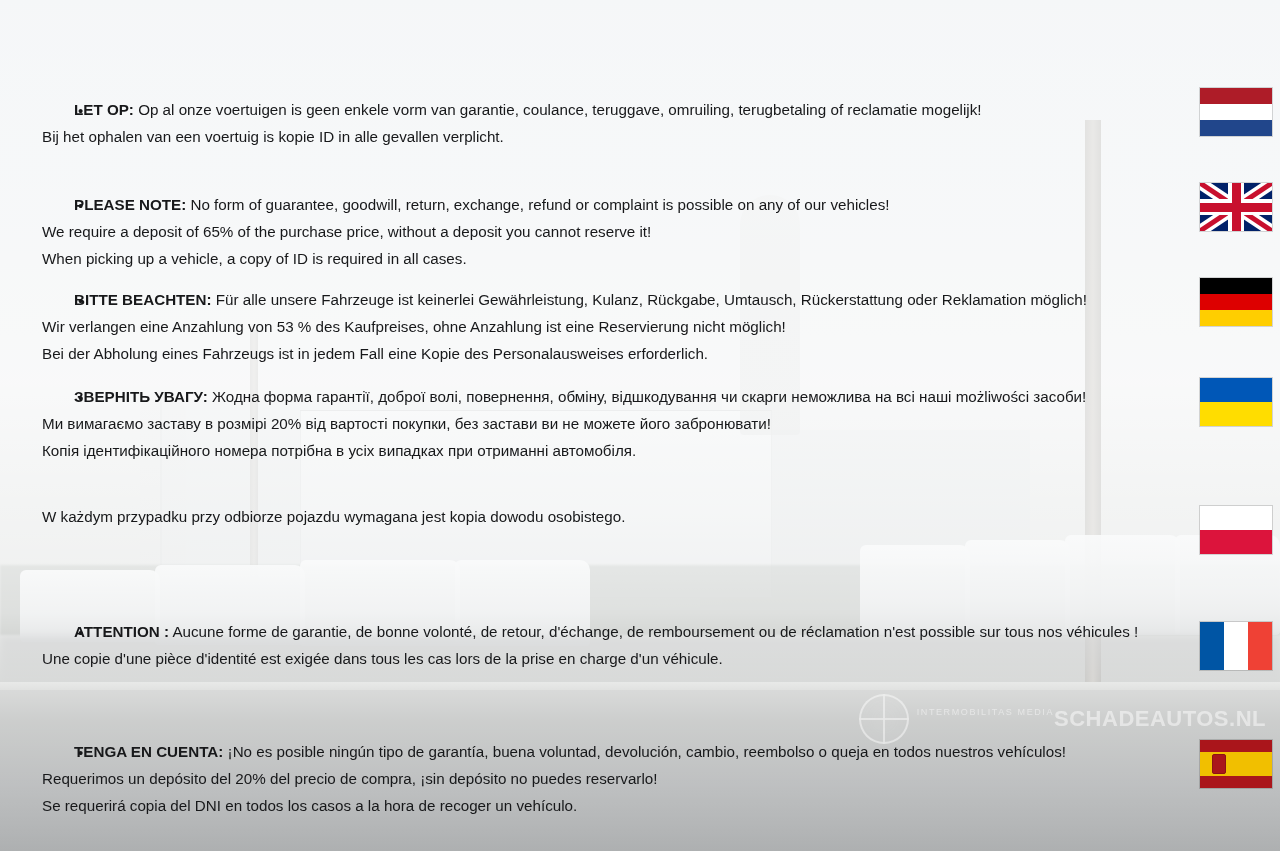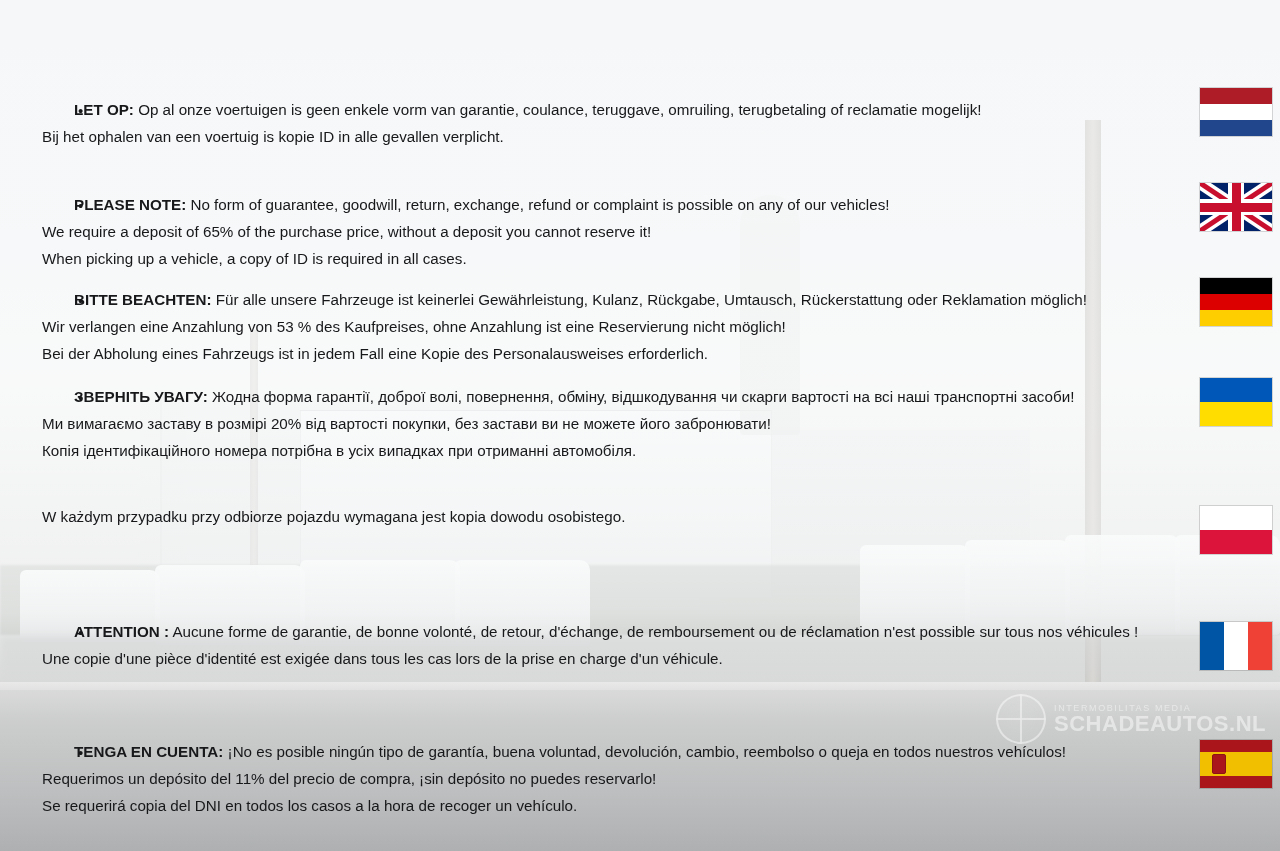--- a/index.html
+++ b/index.html
@@ -127,21 +127,21 @@
     width: 46px; height: 46px;
     border-radius: 50%;
     border: 2px solid rgba(255,255,255,.85);
     background:
       linear-gradient(to right, transparent 47%, rgba(255,255,255,.85) 47%, rgba(255,255,255,.85) 53%, transparent 53%),
       linear-gradient(to bottom, transparent 47%, rgba(255,255,255,.85) 47%, rgba(255,255,255,.85) 53%, transparent 53%),
       radial-gradient(circle, rgba(255,255,255,.18), rgba(255,255,255,.05));
   }
   .watermark .wm-text {
     display: flex;
-    flex-direction: column;
+    flex-direction: row;
     line-height: 1;
   }
   .wm-small {
     font-size: 9px;
     letter-spacing: 1.6px;
     color: rgba(255,255,255,.85);
   }
   .wm-big {
     font-size: 22px;
     font-weight: bold;
@@ -317,37 +317,37 @@
       <div class="line"><span>When picking up a vehicle, a copy of ID is required in all cases.</span></div>
     </div>
 
     <div class="block" style="top:278px">
       <div class="line line1"><span class="bullet">•</span><span class="lead">BITTE BEACHTEN:</span> <span>Für alle unsere Fahrzeuge ist keinerlei Gewährleistung, Kulanz, Rückgabe, Umtausch, Rückerstattung oder Reklamation möglich!</span></div>
       <div class="line"><span>Wir verlangen eine Anzahlung von 53 % des Kaufpreises, ohne Anzahlung ist eine Reservierung nicht möglich!</span></div>
       <div class="line"><span>Bei der Abholung eines Fahrzeugs ist in jedem Fall eine Kopie des Personalausweises erforderlich.</span></div>
     </div>
 
     <div class="block" style="top:375px">
-      <div class="line line1"><span class="bullet">•</span><span class="lead">ЗВЕРНІТЬ УВАГУ:</span> <span>Жодна форма гарантії, доброї волі, повернення, обміну, відшкодування чи скарги вартості на всі наші транспортні засоби!</span></div>
+      <div class="line line1"><span class="bullet">•</span><span class="lead">ЗВЕРНІТЬ УВАГУ:</span> <span>Жодна форма гарантії, доброї волі, повернення, обміну, відшкодування чи скарги неможлива на всі наші możliwości засоби!</span></div>
       <div class="line"><span>Ми вимагаємо заставу в розмірі 20% від вартості покупки, без застави ви не можете його забронювати!</span></div>
       <div class="line"><span>Копія ідентифікаційного номера потрібна в усіх випадках при отриманні автомобіля.</span></div>
     </div>
 
     <div class="block" style="top:495px">
       <div class="line"><span>W każdym przypadku przy odbiorze pojazdu wymagana jest kopia dowodu osobistego.</span></div>
     </div>
 
     <div class="block" style="top:610px">
       <div class="line line1"><span class="bullet">•</span><span class="lead">ATTENTION :</span> <span>Aucune forme de garantie, de bonne volonté, de retour, d'échange, de remboursement ou de réclamation n'est possible sur tous nos véhicules !</span></div>
       <div class="line"><span>Une copie d'une pièce d'identité est exigée dans tous les cas lors de la prise en charge d'un véhicule.</span></div>
     </div>
 
     <div class="block" style="top:730px">
       <div class="line line1"><span class="bullet">•</span><span class="lead">TENGA EN CUENTA:</span> <span>¡No es posible ningún tipo de garantía, buena voluntad, devolución, cambio, reembolso o queja en todos nuestros vehículos!</span></div>
-      <div class="line"><span>Requerimos un depósito del 11% del precio de compra, ¡sin depósito no puedes reservarlo!</span></div>
+      <div class="line"><span>Requerimos un depósito del 20% del precio de compra, ¡sin depósito no puedes reservarlo!</span></div>
       <div class="line"><span>Se requerirá copia del DNI en todos los casos a la hora de recoger un vehículo.</span></div>
     </div>
 
   </div>
 
   <div class="flag flag-nl" style="top:88px">
     <div class="stripe s1"></div>
       <div class="stripe s2"></div>
       <div class="stripe s3"></div>
   </div>

